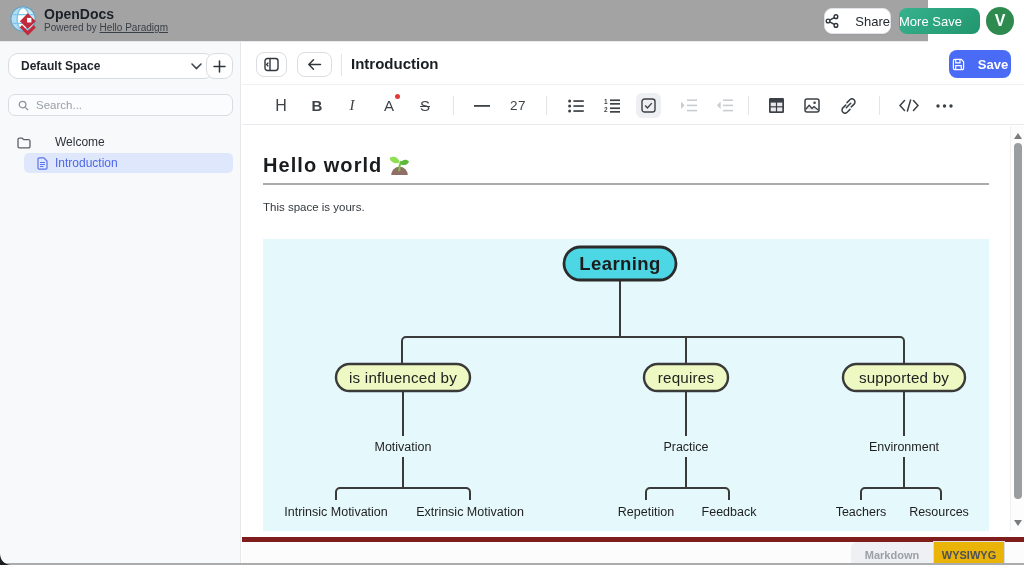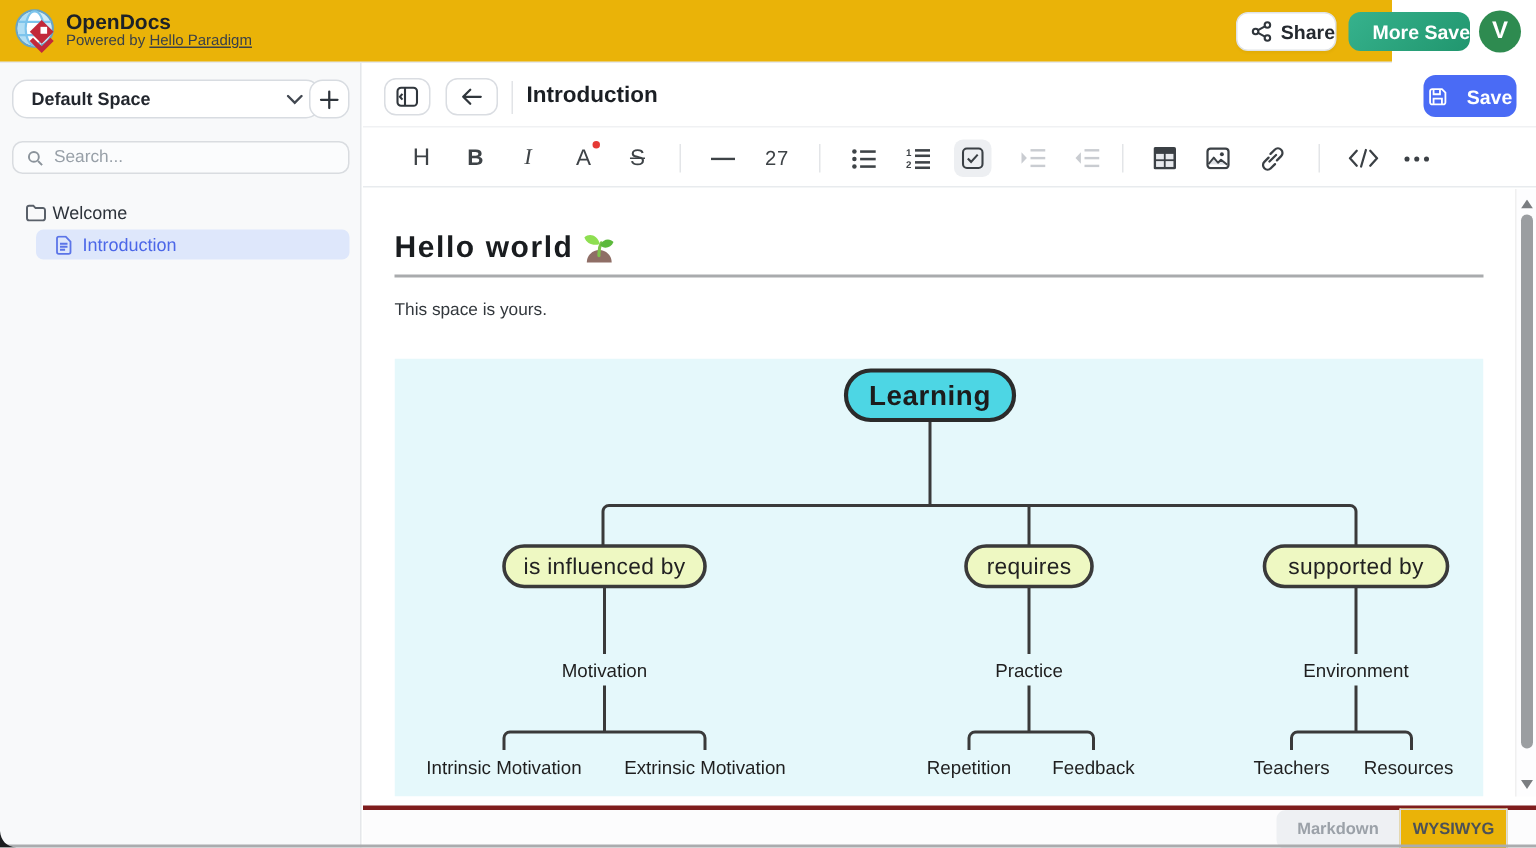--- a/index.html
+++ b/index.html
@@ -1,32 +1,32 @@
 <!DOCTYPE html>
 <html><head>
 <meta charset="utf-8">
 <style>
   * { margin:0; padding:0; box-sizing:border-box; }
   html,body { width:1024px; height:565px; overflow:hidden; font-family:"Liberation Sans", sans-serif; background:#fff; }
   .abs { position:absolute; }
   
-  #topbar { position:absolute; left:0; top:0; width:928px; height:42px; background:#eab308; border-bottom:1px solid #e7e9ec; z-index:5;}
+  #topbar { position:absolute; left:0; top:0; width:928px; height:42px; background:#a3a3a3; border-bottom:1px solid #e7e9ec; z-index:5;}
   #brandname { position:absolute; left:44px; top:6px; font-size:14px; font-weight:bold; color:#1c2128; }
   #brandsub  { position:absolute; left:44px; top:22px; font-size:10px; color:#3a4048; }
   #brandsub a { color:#3a4048; text-decoration:underline; }
-  .topbtn { position:absolute; top:8px; height:26px; border-radius:8px; display:flex; align-items:center; justify-content:flex-end; font-size:13px; font-weight:bold; }
+  .topbtn { position:absolute; top:8px; height:26px; border-radius:8px; display:flex; align-items:center; justify-content:space-between; font-size:13px; font-weight:normal; }
   #sharebtn { left:824px; width:67px; background:#fff; border:1px solid #e0e3e7; color:#24292f; box-shadow:0 1px 2px rgba(0,0,0,.04); gap:6px;}
   #moreapps { left:899px; width:81px; background:linear-gradient(135deg,#36b28d 0%,#21966e 100%); color:#fff; }
   #avatar { position:absolute; left:986px; top:7px; width:28px; height:28px; border-radius:50%; background:#2e8b50; color:#fff; font-size:16px; font-weight:bold; display:flex; align-items:center; justify-content:center; }
   
   #sidebar { position:absolute; left:0; top:42px; width:241px; height:523px; background:#f8f9fa; border-right:1px solid #e5e7ea; }
   #spacesel { position:absolute; left:8px; top:11px; width:206px; height:26px; background:#fff; border:1px solid #d8dce1; border-radius:10px; font-size:12px; font-weight:bold; color:#23272e; display:flex; align-items:center; padding:0 12px; }
   #plusbtn { position:absolute; left:206px; top:11px; width:27px; height:26px; background:#fff; border:1px solid #d8dce1; border-radius:9px; display:flex; align-items:center; justify-content:center; }
   #searchbox { position:absolute; left:8px; top:52px; width:225px; height:22px; background:#fbfcfd; border:1px solid #d9dce0; border-radius:7px; display:flex; align-items:center; padding:0 9px; gap:7px; font-size:11.5px; color:#98a0a8; }
-  #welcome-row { position:absolute; left:17px; top:93px; display:flex; align-items:center; gap:4px; font-size:12px; color:#2d333b; }
+  #welcome-row { position:absolute; left:17px; top:93px; display:flex; align-items:flex-end; gap:24px; font-size:12px; color:#2d333b; }
   #intro-row { position:absolute; left:24px; top:111px; width:209px; height:20px; background:#dee7fb; border-radius:5px; display:flex; align-items:center; padding-left:13px; gap:7px; font-size:12px; color:#4c67e8; }
   
   #main { position:absolute; left:242px; top:42px; width:782px; height:523px; background:#fff; }
   #row1 { position:absolute; left:0; top:0; width:782px; height:42px; background:#fff; }
   .sqbtn { position:absolute; top:10px; height:25px; background:#fff; border:1px solid #dadde2; border-radius:8px; display:flex; align-items:center; justify-content:center; }
   #panelbtn { left:14px; width:31px; }
   #backbtn  { left:55px; width:35px; }
   #vline1 { position:absolute; left:99px; top:12px; width:1px; height:22px; background:#e2e4e7; }
   #doctitle { position:absolute; left:109px; top:13px; font-size:15px; font-weight:bold; color:#1b1f24; }
   #savebtn { position:absolute; left:707px; top:8px; width:62px; height:28px; background:#4a6bf5; border-radius:8px; color:#fff; font-size:13px; font-weight:bold; display:flex; align-items:center; justify-content:center; gap:13px; }
@@ -36,21 +36,21 @@
   
   #content { position:absolute; left:0; top:84px; width:768px; height:412px; background:#fff; }
   #h1 { position:absolute; left:21px; top:28px; letter-spacing:1.05px; font-size:20px; font-weight:bold; color:#191c1f; display:flex; align-items:center; gap:6px;}
   #hr { position:absolute; left:21px; top:57px; width:726px; height:2px; background:#a9abad; }
   #para { position:absolute; left:21px; top:75px; font-size:11.5px; color:#33383d; }
   #diagram { position:absolute; left:21px; top:113px; }
   
   #sb { position:absolute; left:768px; top:84px; width:14px; height:405px; background:#fdfdfe; border-left:1px solid #f0f0f0; }
   #sbthumb { position:absolute; left:2.5px; top:17px; width:8px; height:356px; background:#9b9ea1; border-radius:4px; }
   
-  #bottombar { position:absolute; left:0; top:495px; width:782px; height:26px; background:#fcfcfd; border-top:3px solid #7f1d1d; }
+  #bottombar { position:absolute; left:0; top:495px; width:782px; height:26px; background:#fcfcfd; border-top:5px solid #7f1d1d; }
   #mdbtn { position:absolute; left:609px; top:0; width:82px; height:26px; background:#eef0f3; color:#9ba1a8; font-size:11px; font-weight:bold; display:flex; align-items:center; justify-content:center; border-radius:6px 0 0 6px;}
   #wysbtn { position:absolute; left:691px; top:-1px; width:72px; height:27px; background:#eab308; border:1px solid #d9dce0; border-bottom:none; color:#4c5157; font-size:11px; font-weight:bold; display:flex; align-items:center; justify-content:center; }
   #winbottom { position:absolute; left:0; top:563px; width:1024px; height:2px; background:#aaacae; z-index:9;}
 </style>
 </head>
 <body>
 <div id="topbar">
   <svg class="abs" style="left:10px;top:6px" width="28" height="30" viewBox="0 0 28 30">
     <circle cx="13.1" cy="13" r="12.1" fill="#fff" stroke="#69a4c4" stroke-width="1.5"></circle>
     <g fill="#a9daf3">

